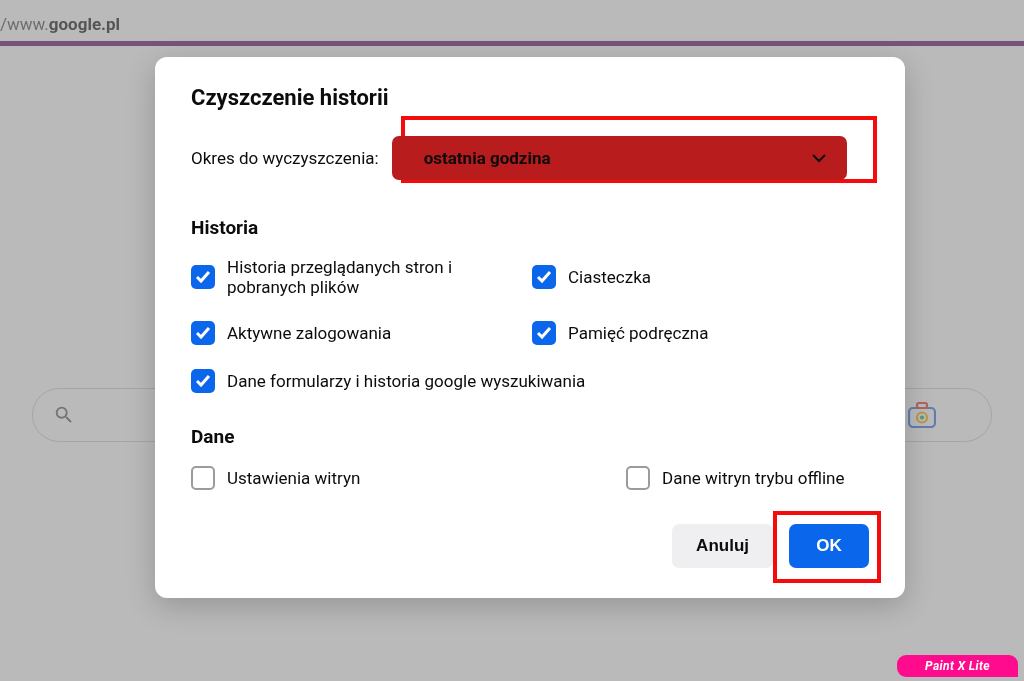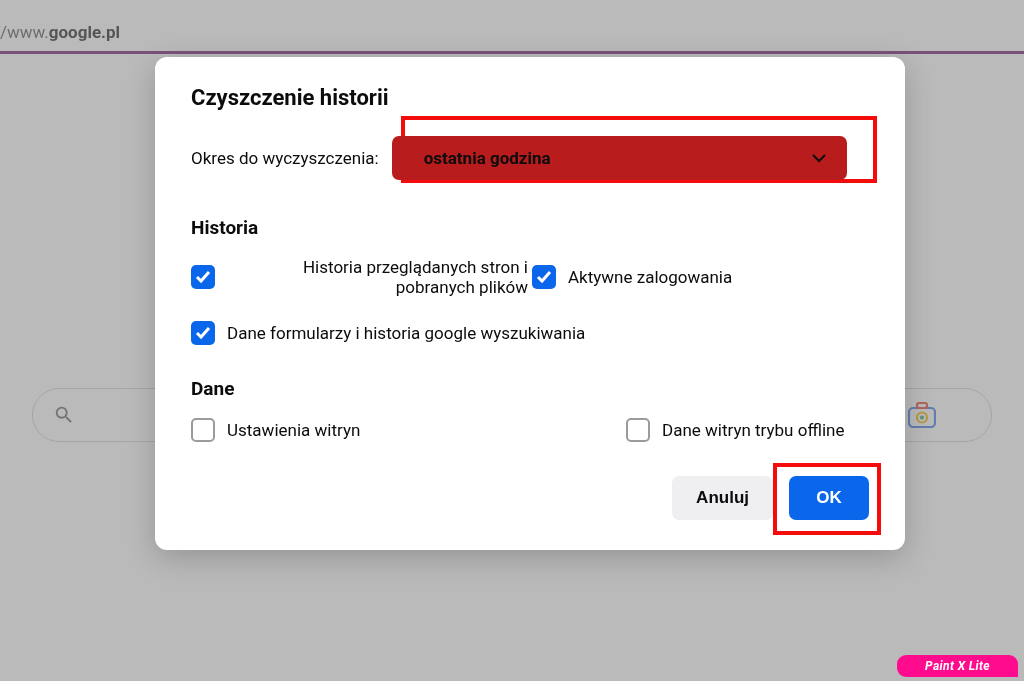--- a/index.html
+++ b/index.html
@@ -11,26 +11,26 @@
       overflow: hidden;
       background: #fff;
     }
     .backdrop {
       position: absolute;
       inset: 0;
       background: #fff;
     }
     .url-bar {
       position: absolute;
-      top: 16px; left: 0; right: 0;
+      top: 8px; left: 0; right: 0;
       height: 38px;
       padding: 6px 16px 0 0;
       font-size: 17px;
       color: #333;
-      border-bottom: 3px solid #701a75;
+      border-bottom: 5px solid #701a75;
     }
     .url-text { color: #555; }
     .url-bold { font-weight: 700; color: #202124; }
     .google-search-bar {
       position: absolute;
       top: 388px;
       left: 32px;
       right: 32px;
       height: 54px;
       border: 1px solid #d0d0d0;
@@ -139,21 +139,20 @@
       gap: 20px;
     }
     .checkbox-grid-dane .cb-row:nth-child(2) {
       justify-self: start;
       margin-left: 135px;
     }
     .cb-row {
       display: flex;
       align-items: center;
       gap: 12px;
-      text-align: right;
     }
     .cb {
       width: 24px;
       height: 24px;
       border-radius: 5px;
       display: flex;
       align-items: center;
       justify-content: center;
       flex-shrink: 0;
       cursor: pointer;
@@ -267,21 +266,37 @@
           </svg>
       </div>
       <span class="cb-label">Historia przeglądanych stron i pobranych plików</span>
     </div>
     <div class="cb-row">
       <div class="cb checked">
         <svg viewBox="0 0 16 16">
             <polyline points="2,8 6,12 14,3"></polyline>
           </svg>
       </div>
+      <span class="cb-label">Ciasteczka</span>
+    </div>
+    <div class="cb-row">
+      <div class="cb checked">
+        <svg viewBox="0 0 16 16">
+            <polyline points="2,8 6,12 14,3"></polyline>
+          </svg>
+      </div>
       <span class="cb-label">Aktywne zalogowania</span>
+    </div>
+    <div class="cb-row">
+      <div class="cb checked">
+        <svg viewBox="0 0 16 16">
+            <polyline points="2,8 6,12 14,3"></polyline>
+          </svg>
+      </div>
+      <span class="cb-label">Pamięć podręczna</span>
     </div>
     <div class="cb-row full">
       <div class="cb checked">
         <svg viewBox="0 0 16 16">
             <polyline points="2,8 6,12 14,3"></polyline>
           </svg>
       </div>
       <span class="cb-label">Dane formularzy i historia google wyszukiwania</span>
     </div>
   </div>

